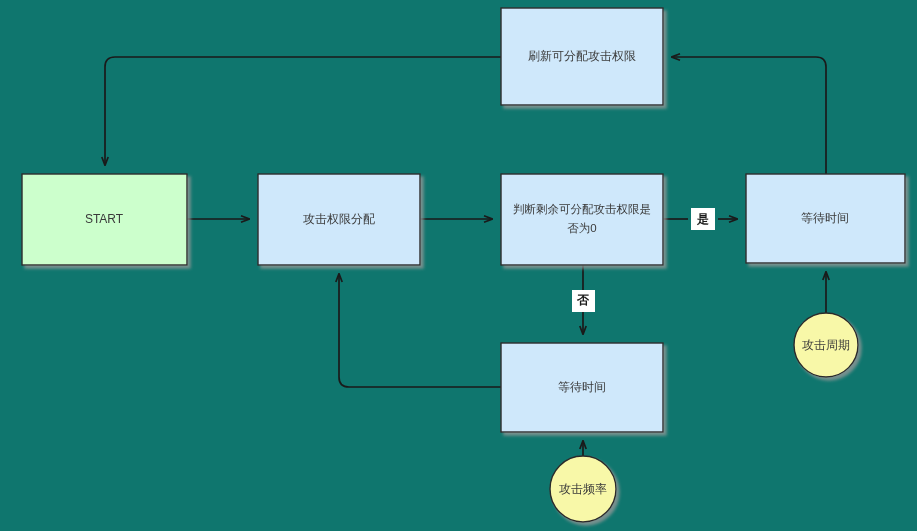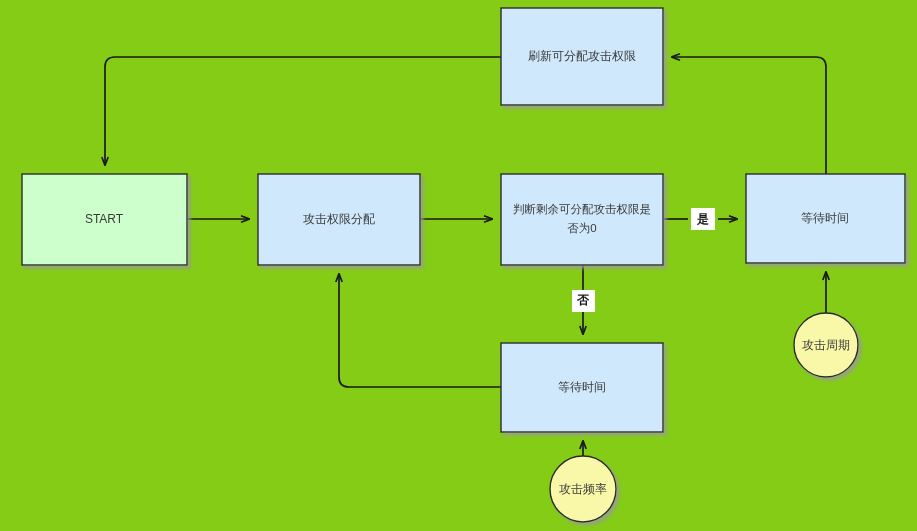--- a/index.html
+++ b/index.html
@@ -11,21 +11,21 @@
   body {
     width: 917px;
     height: 531px;
     font-family: "Liberation Sans", "DejaVu Sans", sans-serif;
     overflow: hidden;
   }
   #diagram-root {
     position: relative;
     width: 917px;
     height: 531px;
-    background: #84cc16;
+    background: #0f766e;
   }
   svg.flow-canvas {
     position: absolute;
     left: 0;
     top: 0;
     width: 917px;
     height: 531px;
     display: block;
   }
   .node-shape {

